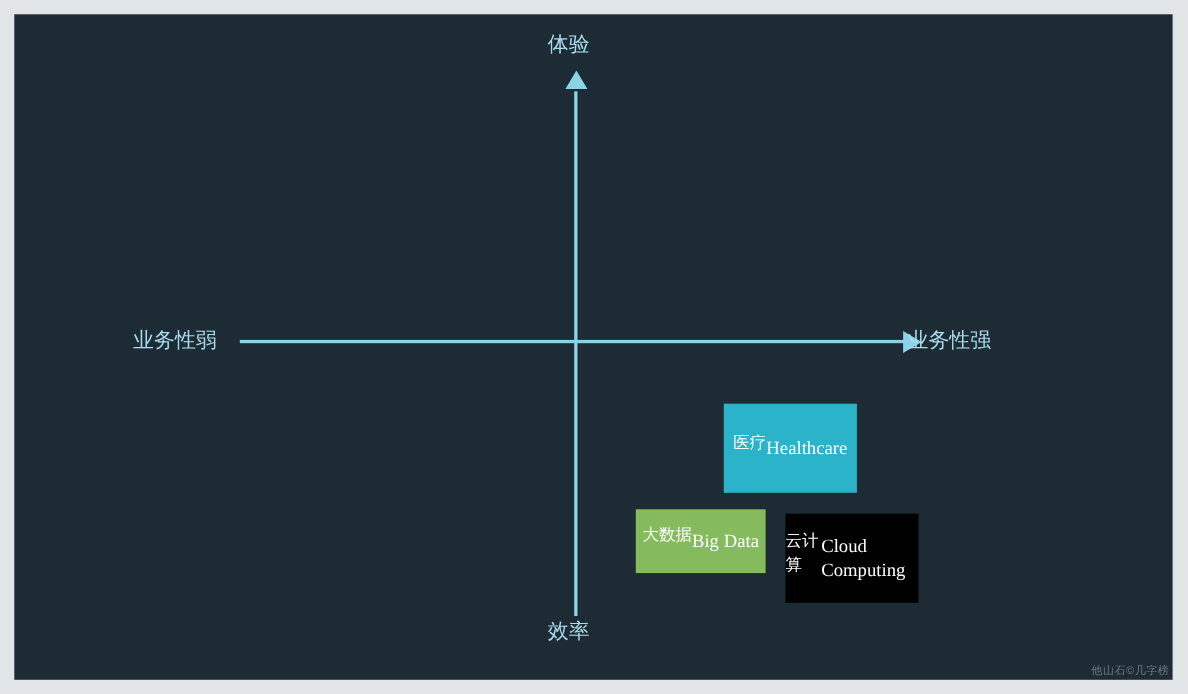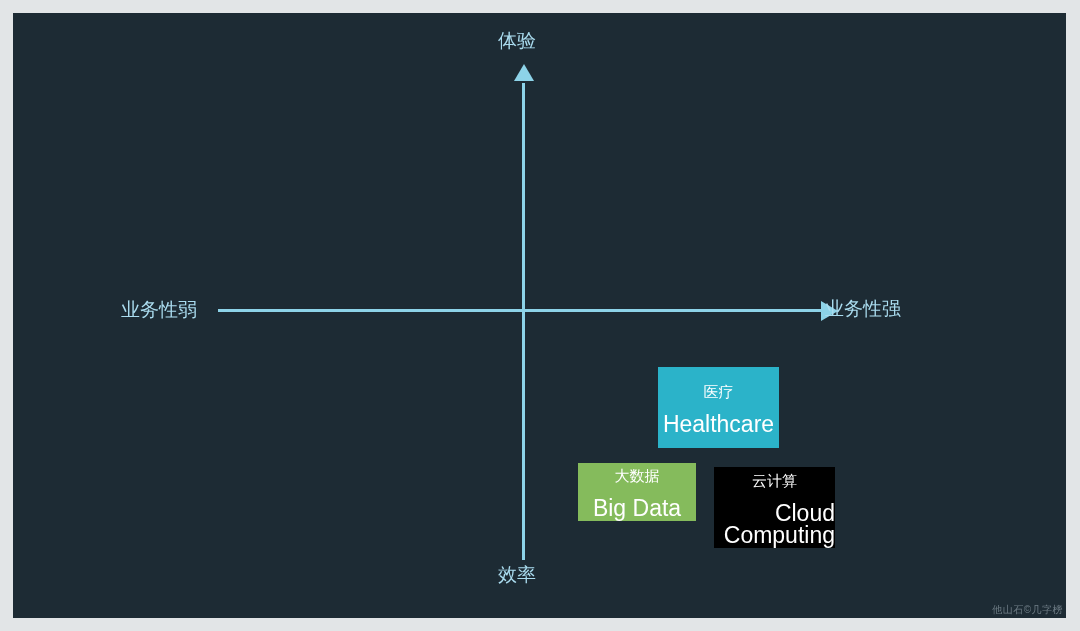--- a/index.html
+++ b/index.html
@@ -79,33 +79,34 @@
   #label-top    { left: 485px; top: 18px;  }
   #label-bottom { left: 485px; top: 552px; text-align: right; }
   #label-left   { left: 108px; top: 287px; }
   #label-right  { left: 812px; top: 287px; font-family: Liberation Mono, monospace; }
 
   
   .box {
     position: absolute;
     box-sizing: border-box;
     display: flex;
-    flex-direction: column;
+    flex-direction: row;
     align-items: center;
     justify-content: center;
     color: #ffffff;
-    text-align: right;
+    text-align: left;
+    font-family: Liberation Serif, serif;
   }
   .box .cn {
     font-size: 15px;
     line-height: 22px;
     margin-bottom: 10px;
   }
   .box .en {
-    font-size: 23px;
+    font-size: 17px;
     line-height: 22px;
   }
 
   #box-healthcare {
     left: 645px;
     top: 354px;
     width: 121px;
     height: 81px;
     background: #2bb3c9;
   }

